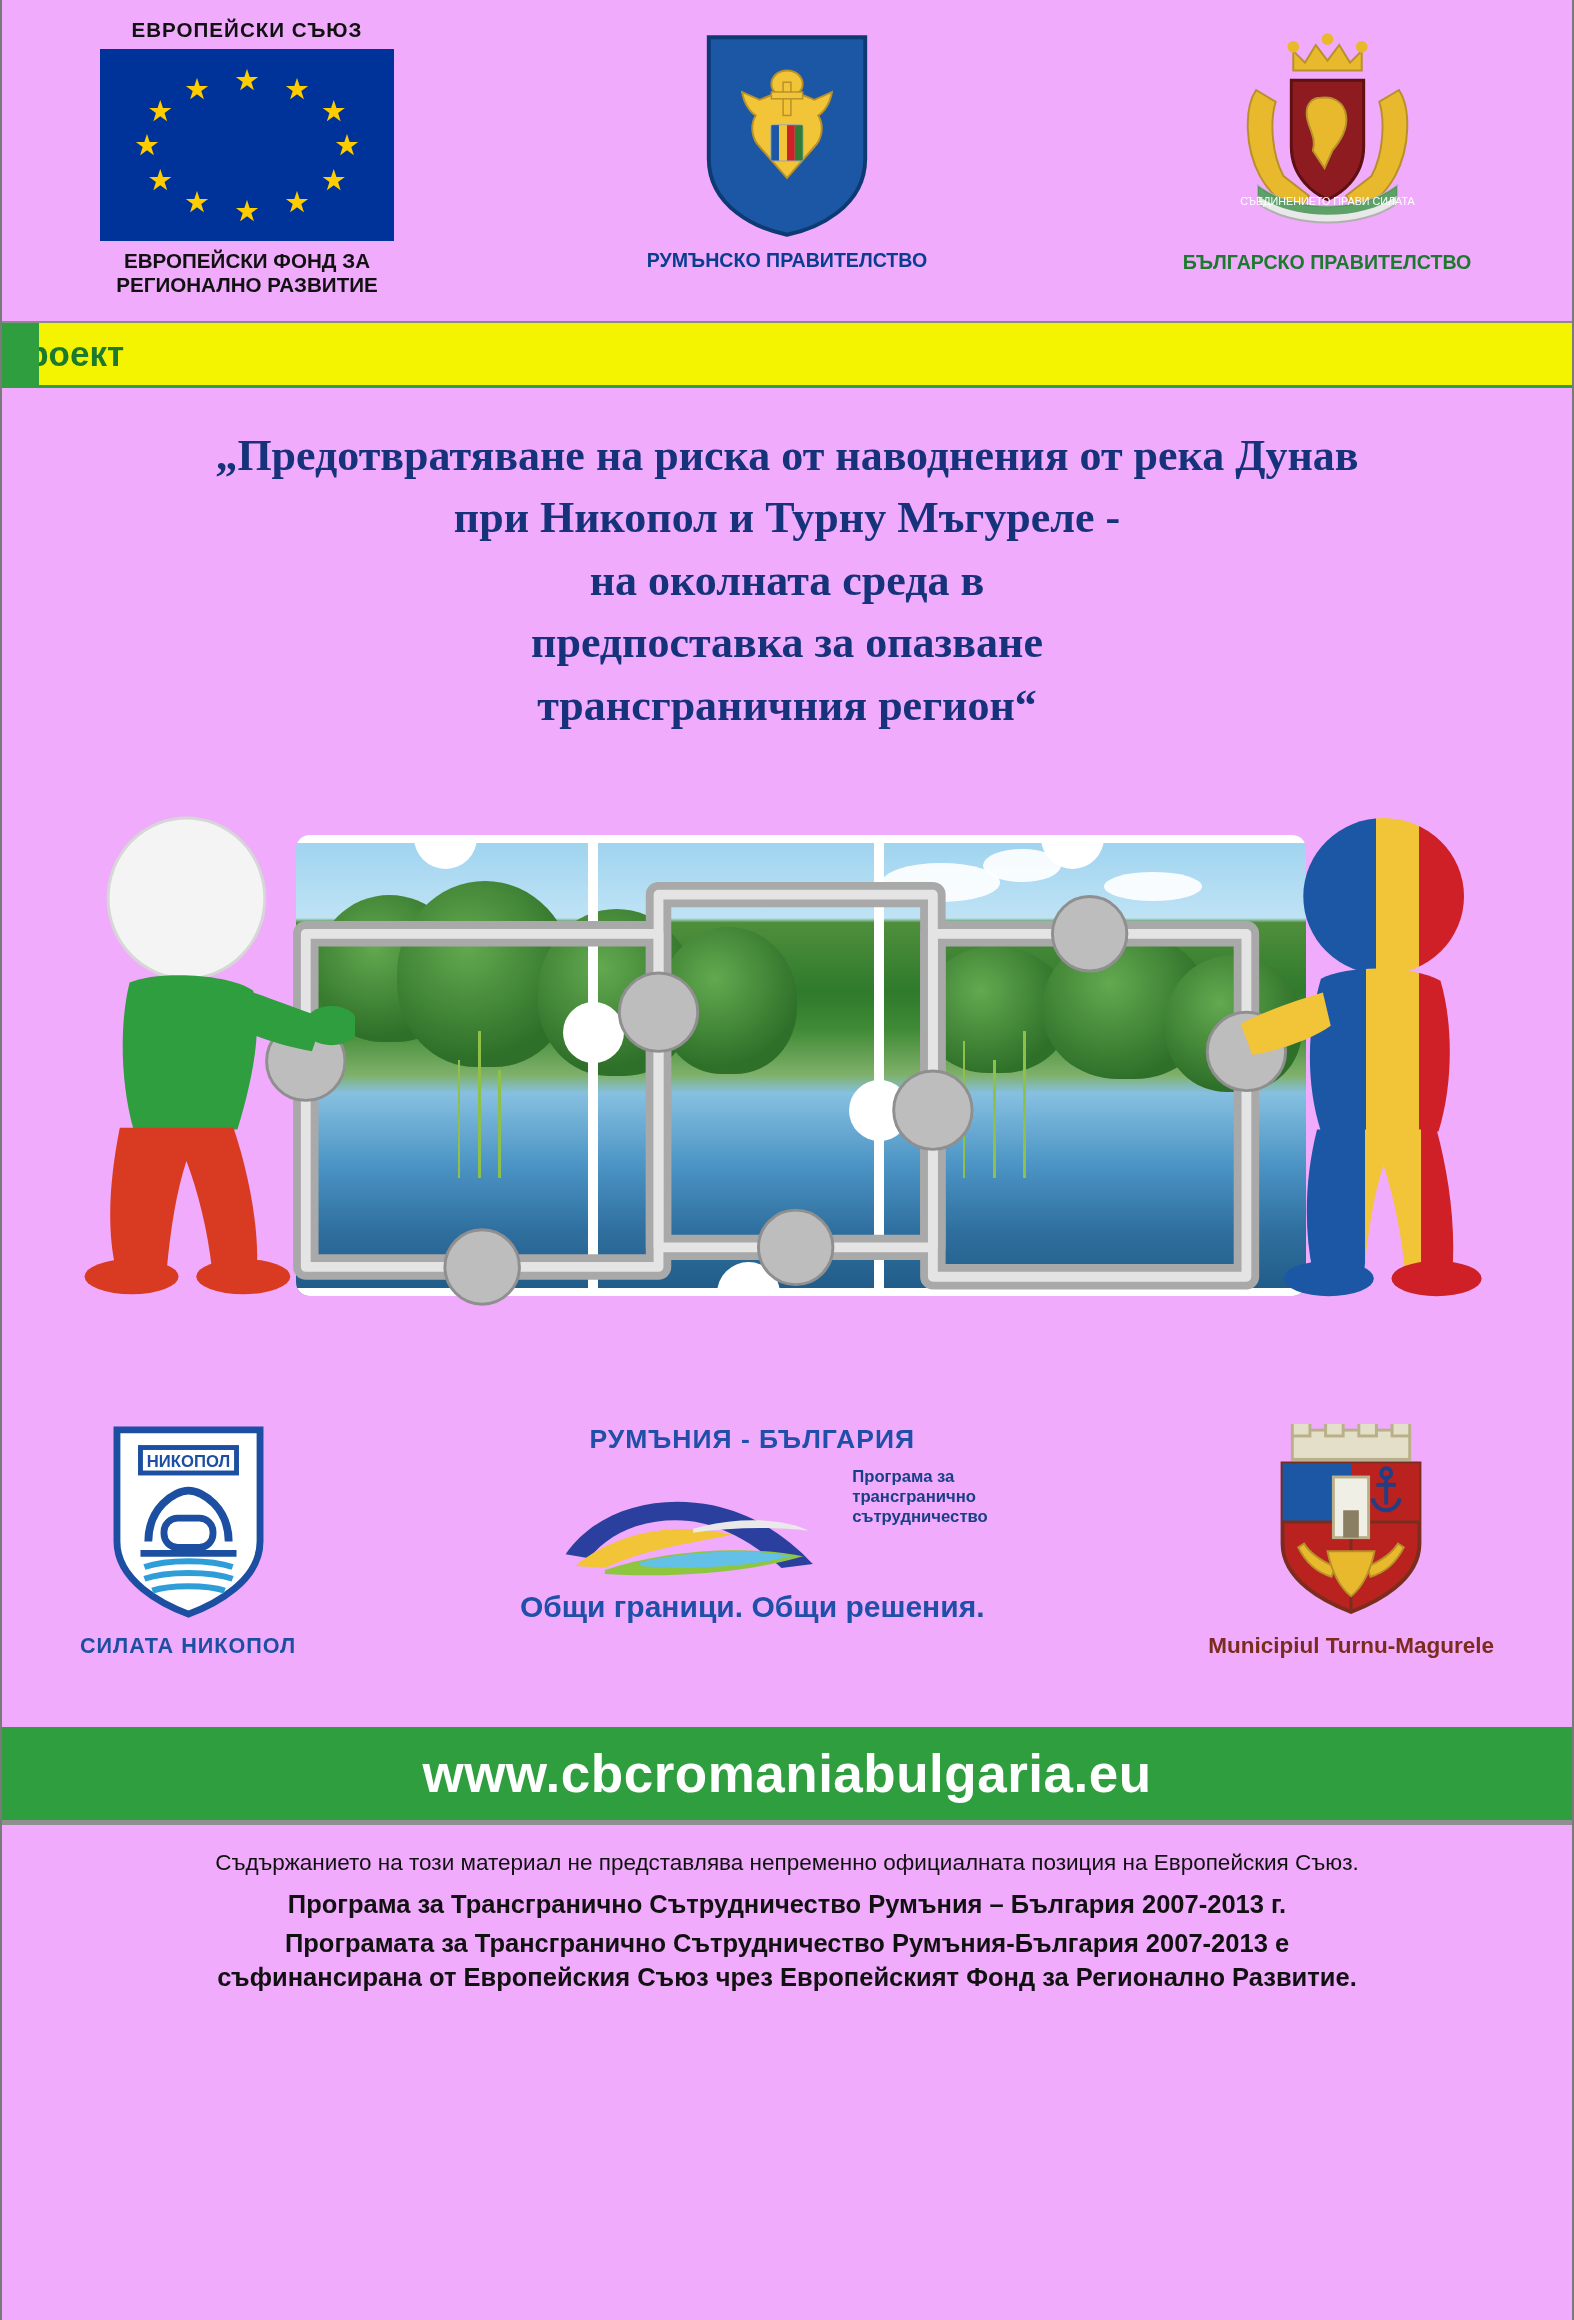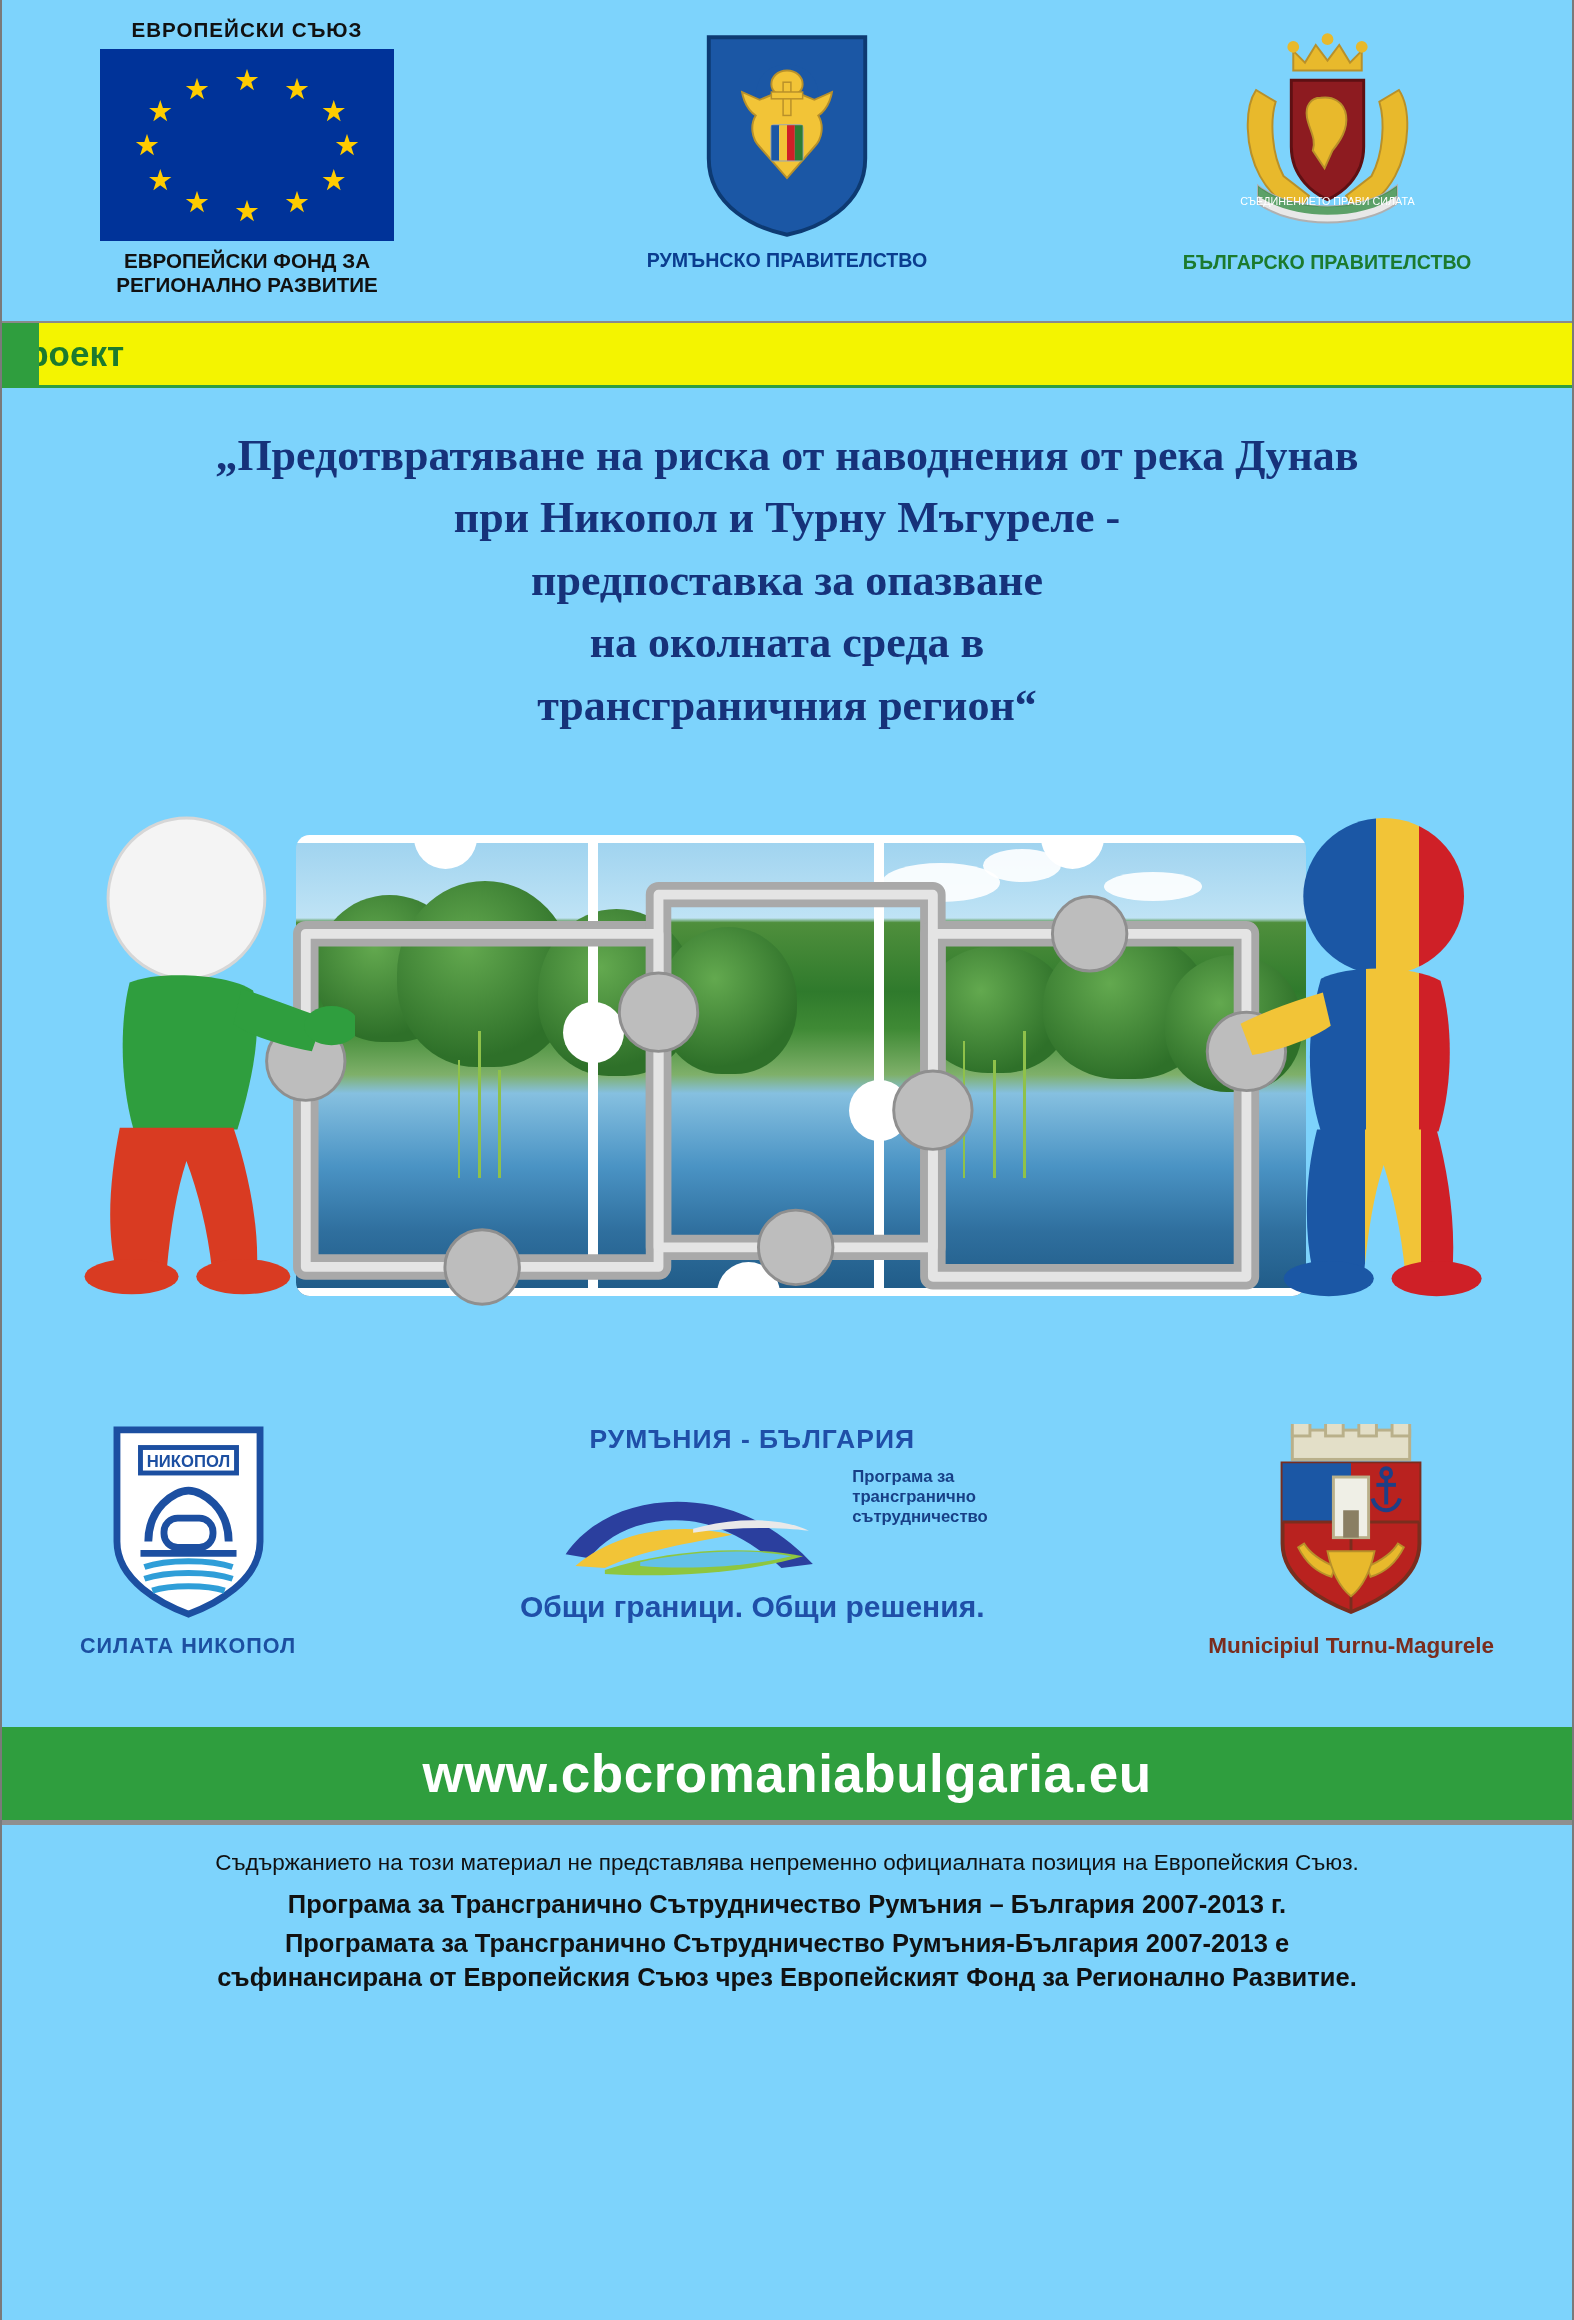--- a/index.html
+++ b/index.html
@@ -13,21 +13,21 @@
     height: 2321px;
     font-family: "Liberation Sans", sans-serif;
     color: #111;
     overflow: hidden;
   }
 
   .poster {
     position: relative;
     width: 1574px;
     height: 2321px;
-    background: #7dd3fc;
+    background: #f0abfc;
     border: 2.9px solid #7a7a7a;
     border-top: none;
     border-bottom: none;
   }
 
   
   .header {
     position: relative;
     height: 323px;
     border-bottom: 2.9px solid #8a8a8a;
@@ -352,22 +352,22 @@
 
   </div>
 
   <div class="project-bar">
     <span class="label">Проект</span>
   </div>
 
   <div class="title">
     <div class="line l1">„Предотвратяване на риска от наводнения от река Дунав</div>
     <div class="line">при Никопол и Турну Мъгуреле -</div>
+    <div class="line">на околната среда в</div>
     <div class="line">предпоставка за опазване</div>
-    <div class="line">на околната среда в</div>
     <div class="line">трансграничния регион“</div>
   </div>
 
   <div class="illustration">
 
     <div class="puzzle-photo">
       <div class="cloud" style="left:58%; top:6%; width:118px; height:39px;"></div>
       <div class="cloud" style="left:68%; top:3%; width:78px; height:33px;"></div>
       <div class="cloud" style="left:80%; top:8%; width:98px; height:29px;"></div>
       <div class="tree" style="left:2%;  top:13%; width:147px; height:147px;"></div>

